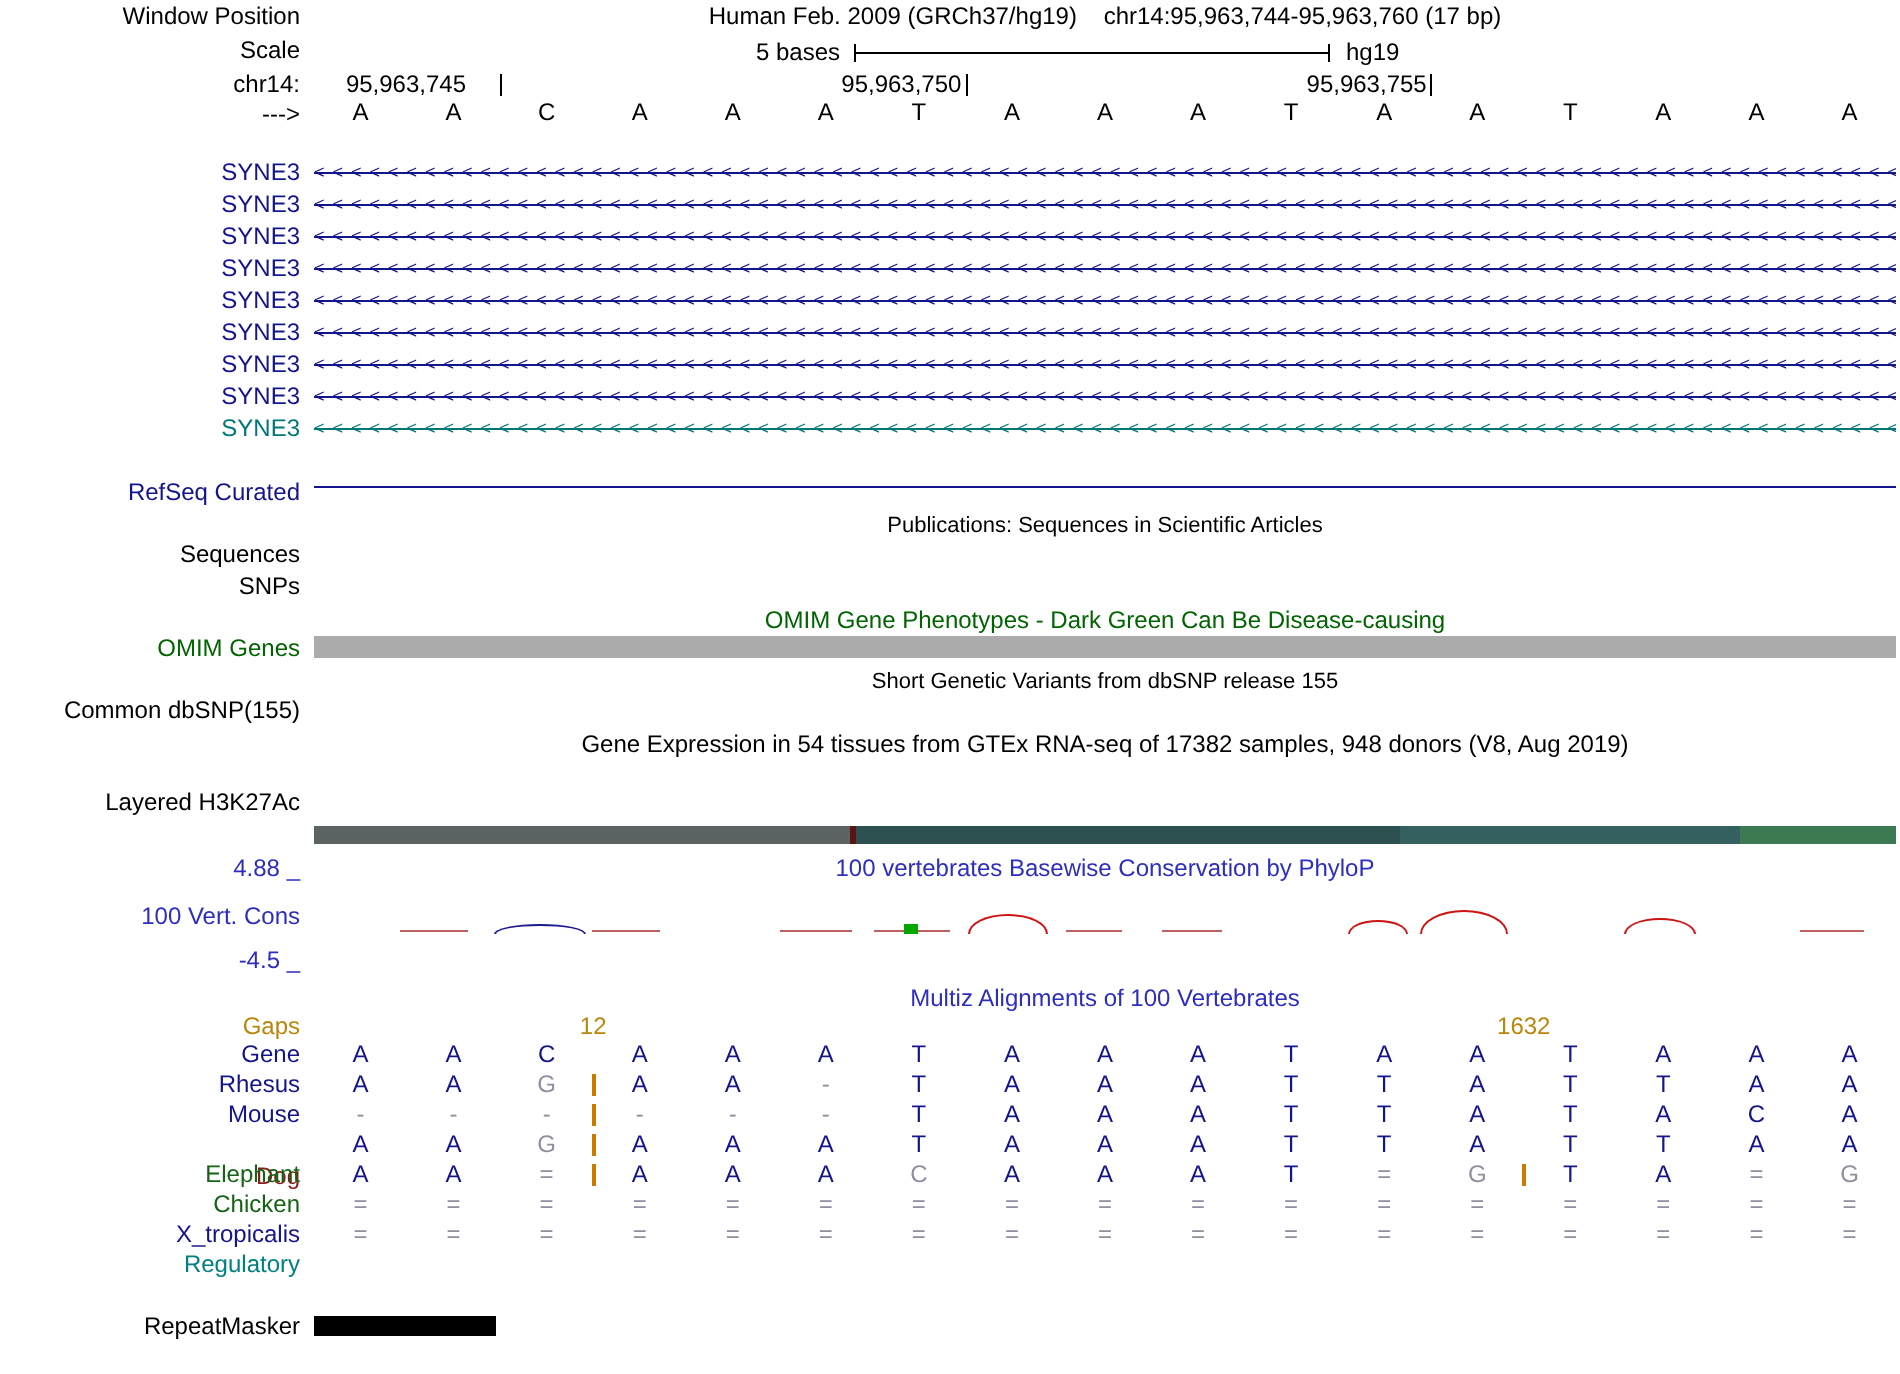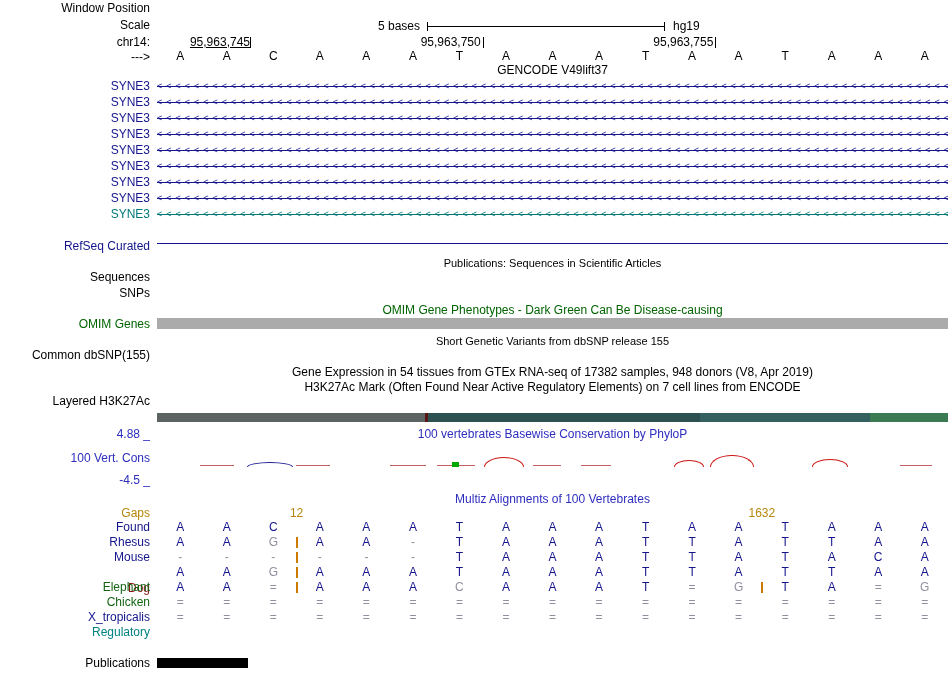--- a/index.html
+++ b/index.html
@@ -23,75 +23,77 @@
   .mark-arc{position:absolute;border:1.5px solid;border-bottom:none;border-radius:50% 50% 0 0 / 100% 100% 0 0;}
   .mark-tick{position:absolute;}
   .hbar{position:absolute;}
 </style>
 </head>
 <body>
 
 <div class="browser">
 
   <div class="lbl" style="top:2px">Window Position</div>
+  <div class="ctr" style="top:2px">
+    <span>Human Feb. 2009 (GRCh37/hg19)</span>&nbsp;&nbsp;&nbsp;
+    <span>chr14:95,963,744-95,963,760 (17 bp)</span>
+  </div>
 
   <div class="lbl" style="top:19px">Scale</div>
   <span class="abs" style="top:19px;left:420px;transform:translateX(-100%)">5 bases</span>
   <div class="abs scalebar" style="top:22px;left:427px;width:236px"></div>
   <span class="abs" style="top:19px;left:673px">hg19</span>
 
   <div class="lbl" style="top:36px">chr14:</div>
   <div id="coord-layer"></div>
 
   <div class="lbl" style="top:51px">---&gt;</div>
   <div id="seq-layer"></div>
 
-  <div class="ctr" style="top:64px">GENCODE V49lift37</div>
   <div id="gencode-layer"></div>
 
   <div class="lbl" id="refseq-label" style="top: 240px; color: rgb(20, 20, 140);">RefSeq Curated</div>
   <div class="abs" id="refseq-line" style="top: 243px; left: 157px; width: 791px; height: 1px; background: rgb(20, 20, 140);"></div>
 
   <div class="ctr small" style="top:257px">Publications: Sequences in Scientific Articles</div>
   <div class="lbl" style="top:271px">Sequences</div>
   <div class="lbl" style="top:287px">SNPs</div>
 
   <div class="ctr" id="omim-title" style="top: 304px; color: rgb(0, 100, 0); text-align: center;">OMIM Gene Phenotypes - Dark Green Can Be Disease-causing</div>
   <div class="lbl" id="omim-label" style="top: 318px; color: rgb(0, 100, 0);">OMIM Genes</div>
   <div class="abs hbar" id="omim-bar" style="top: 318px; left: 157px; width: 791px; height: 11px; background: rgb(171, 171, 171);"></div>
 
   <div class="ctr small" style="top:335px">Short Genetic Variants from dbSNP release 155</div>
   <div class="lbl" style="top:349px">Common dbSNP(155)</div>
 
-  <div class="ctr" style="top:366px">Gene Expression in 54 tissues from GTEx RNA-seq of 17382 samples, 948 donors (V8, Apr 2019)</div>
-  <div class="ctr" style="top:381px">H3K27Ac Mark (Often Found Near Active Regulatory Elements) on 7 cell lines from ENCODE</div>
+  <div class="ctr" style="top:366px">Gene Expression in 54 tissues from GTEx RNA-seq of 17382 samples, 948 donors (V8, Aug 2019)</div>
   <div class="lbl" style="top:395px">Layered H3K27Ac</div>
   <div id="layered-bar" class="abs" style="top:413px;left:157px;width:791px;height:9px">
       <div style="position: absolute; left: 0px; top: 0px; width: 268px; height: 9px; background: rgb(92, 99, 99);"></div>
       <div style="position: absolute; left: 268px; top: 0px; width: 3px; height: 9px; background: rgb(90, 20, 20);"></div>
       <div style="position: absolute; left: 271px; top: 0px; width: 272px; height: 9px; background: rgb(45, 81, 81);"></div>
       <div style="position: absolute; left: 543px; top: 0px; width: 170px; height: 9px; background: rgb(53, 96, 96);"></div>
       <div style="position: absolute; left: 713px; top: 0px; width: 78px; height: 9px; background: rgb(59, 122, 82);"></div>
     </div>
 
   <div class="lbl" id="cons-max" style="top: 428px; color: rgb(45, 45, 190);">4.88 _</div>
   <div class="ctr" id="phylop-title" style="top: 428px; color: rgb(45, 45, 190);">100 vertebrates Basewise Conservation by PhyloP</div>
   <div class="lbl" id="cons-label" style="top: 452px; color: rgb(45, 45, 190);">100 Vert. Cons</div>
   <div id="cons-layer"></div>
   <div class="lbl" id="cons-min" style="top: 474px; color: rgb(45, 45, 190);">-4.5 _</div>
 
   <div class="ctr" id="multiz-title" style="top: 493px; color: rgb(45, 45, 190);">Multiz Alignments of 100 Vertebrates</div>
   <div class="lbl" id="gaps-label" style="top: 507px; color: rgb(184, 134, 11);">Gaps</div>
   <div id="multiz-layer"></div>
 
-  <div class="lbl" style="top:657px">Publications</div>
+  <div class="lbl" style="top:657px">RepeatMasker</div>
   <div class="abs" id="repeat-bar" style="top: 658px; left: 157px; width: 91px; height: 10px; background: rgb(0, 0, 0);"></div>
 
 <div class="tickv" style="left: 250.059px; top: 37px;"></div>
-    <div class="coord-label" style="left: 250px; top: 36px; text-decoration: underline;">95,963,745</div>
+    <div class="coord-label" style="left: 233px; top: 36px;">95,963,745</div>
     <div class="tickv" style="left: 482.706px; top: 37px;"></div>
     <div class="coord-label" style="left: 480.706px; top: 36px;">95,963,750</div>
     <div class="tickv" style="left: 715.353px; top: 37px;"></div>
     <div class="coord-label" style="left: 713.353px; top: 36px;">95,963,755</div>
     <div class="seq-letter" style="left: 180.265px; top: 50px; color: rgb(0, 0, 0);">A</div>
     <div class="seq-letter" style="left: 226.794px; top: 50px; color: rgb(0, 0, 0);">A</div>
     <div class="seq-letter" style="left: 273.324px; top: 50px; color: rgb(0, 0, 0);">C</div>
     <div class="seq-letter" style="left: 319.853px; top: 50px; color: rgb(0, 0, 0);">A</div>
     <div class="seq-letter" style="left: 366.382px; top: 50px; color: rgb(0, 0, 0);">A</div>
     <div class="seq-letter" style="left: 412.912px; top: 50px; color: rgb(0, 0, 0);">A</div>
@@ -159,21 +161,21 @@
     <div class="mark-tick" style="left: 452px; top: 462px; width: 7px; height: 5px; background: rgb(0, 168, 0);"></div>
     <div class="mark-arc" style="left: 484px; top: 457px; width: 38px; height: 9px; border-color: rgb(204, 20, 20);"></div>
     <div class="mark-dash" style="left: 533px; top: 465px; width: 28px; border-top-color: rgb(192, 96, 96);"></div>
     <div class="mark-dash" style="left: 581px; top: 465px; width: 30px; border-top-color: rgb(192, 96, 96);"></div>
     <div class="mark-arc" style="left: 674px; top: 460px; width: 28px; height: 6px; border-color: rgb(204, 20, 20);"></div>
     <div class="mark-arc" style="left: 710px; top: 455px; width: 42px; height: 11px; border-color: rgb(204, 20, 20);"></div>
     <div class="mark-arc" style="left: 812px; top: 459px; width: 34px; height: 7px; border-color: rgb(204, 20, 20);"></div>
     <div class="mark-dash" style="left: 900px; top: 465px; width: 32px; border-top-color: rgb(192, 96, 96);"></div>
     <div class="gapnum" style="left: 296.588px; top: 507px; color: rgb(184, 134, 11);">12</div>
     <div class="gapnum" style="left: 761.882px; top: 507px; color: rgb(184, 134, 11);">1632</div>
-    <div class="lbl" style="top: 521px; color: rgb(20, 20, 140);">Found</div>
+    <div class="lbl" style="top: 521px; color: rgb(20, 20, 140);">Gene</div>
     <div style="position: absolute; left: 157px; top: 521px; width: 791px; height: 14px;">
       <div class="cell" style="left: 23.2647px; top: 0px; color: rgb(20, 20, 140);">A</div>
       <div class="cell" style="left: 69.7941px; top: 0px; color: rgb(20, 20, 140);">A</div>
       <div class="cell" style="left: 116.324px; top: 0px; color: rgb(20, 20, 140);">C</div>
       <div class="cell" style="left: 162.853px; top: 0px; color: rgb(20, 20, 140);">A</div>
       <div class="cell" style="left: 209.382px; top: 0px; color: rgb(20, 20, 140);">A</div>
       <div class="cell" style="left: 255.912px; top: 0px; color: rgb(20, 20, 140);">A</div>
       <div class="cell" style="left: 302.441px; top: 0px; color: rgb(20, 20, 140);">T</div>
       <div class="cell" style="left: 348.971px; top: 0px; color: rgb(20, 20, 140);">A</div>
       <div class="cell" style="left: 395.5px; top: 0px; color: rgb(20, 20, 140);">A</div>

